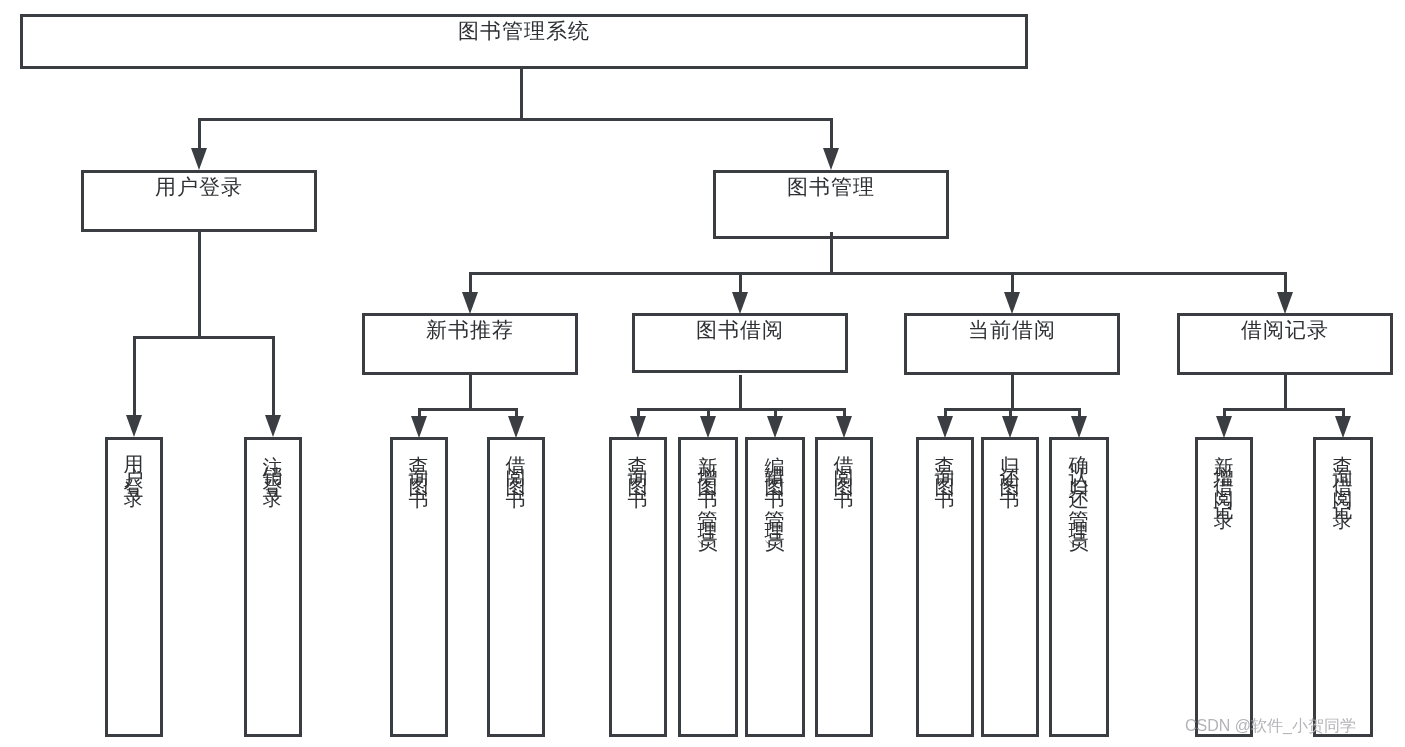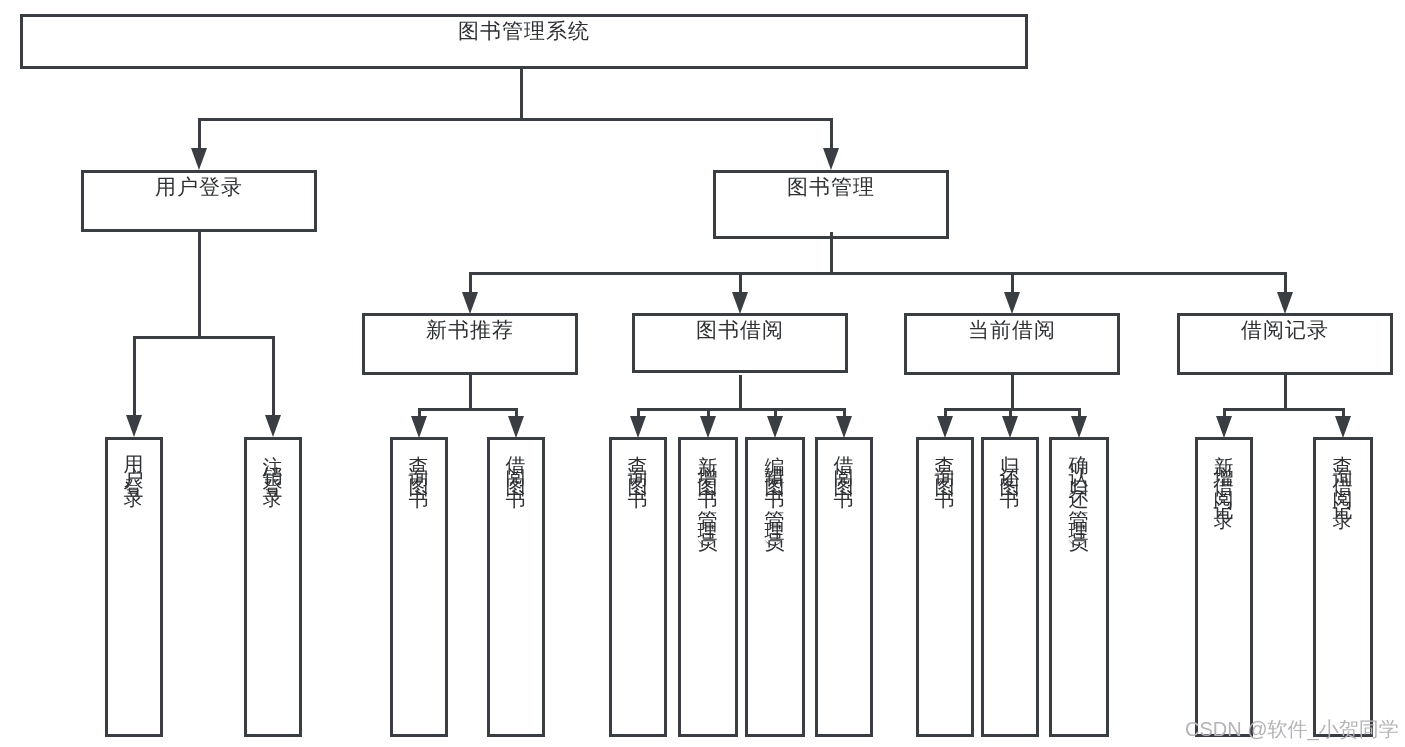--- a/index.html
+++ b/index.html
@@ -37,21 +37,21 @@
   .hline{position:absolute;height:3px;background:#3a3d41;}
   .ah{
     position:absolute;width:0;height:0;
     border-left:8px solid transparent;
     border-right:8px solid transparent;
     border-top:22px solid #3a3d41;
   }
   .watermark{
     position:absolute;
     left:1185px;top:716px;
-    font-size:20px;
+    font-size:16px;
     color:#b4b4b8;
     white-space:nowrap;
   }
 </style>
 </head>
 <body>
 
 <div id="stage">
 
   <div class="box" style="left:20px;top:14px;width:1008px;height:55px;">

